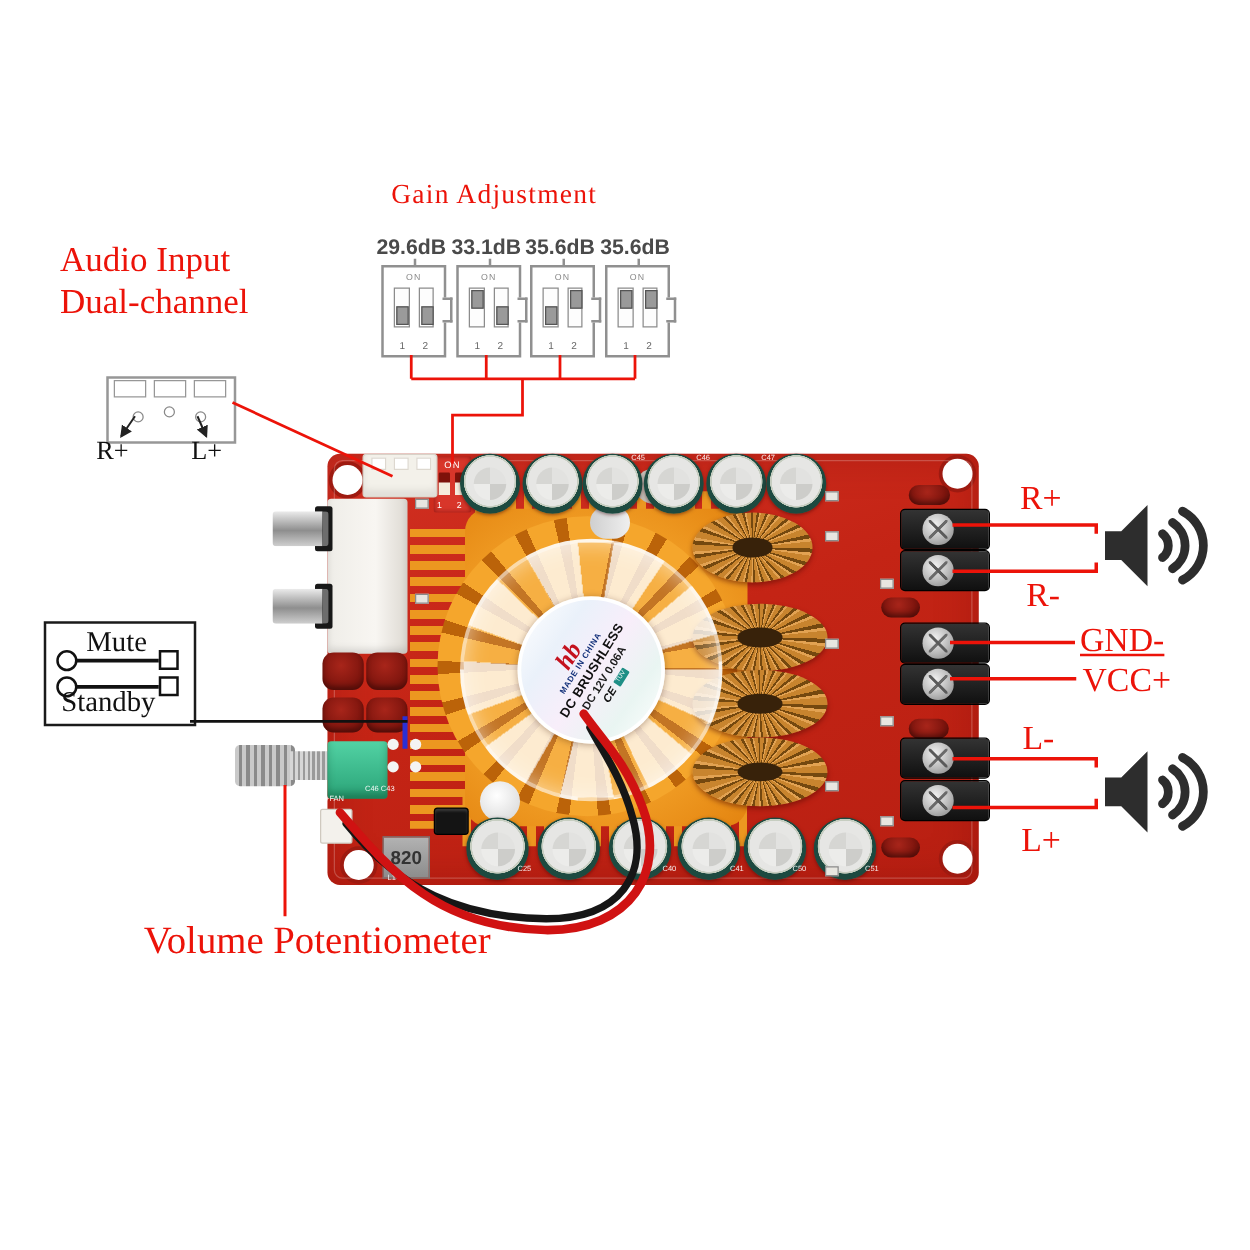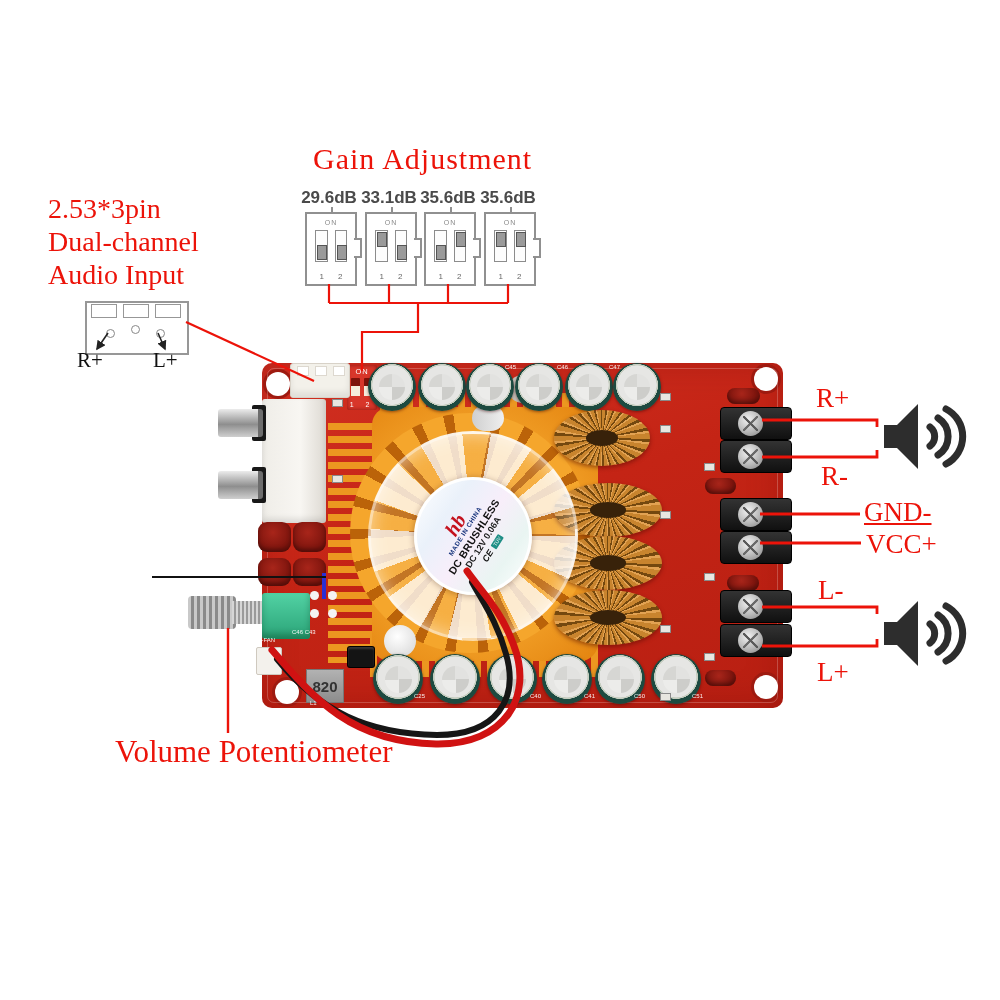--- a/index.html
+++ b/index.html
@@ -5,21 +5,21 @@
   html,body{margin:0;padding:0;background:#fff;}
   #canvas{position:relative;width:1000px;height:1000px;background:#fff;overflow:hidden;
           font-family:"Liberation Serif","DejaVu Serif",serif;}
   .abs{position:absolute;}
   svg.overlay{position:absolute;left:0;top:0;width:1000px;height:1000px;pointer-events:none;}
   #wires-svg{z-index:6;}
   #annot-svg{z-index:10;}
 
   
   .red-label{position:absolute;color:#ec1309;z-index:11;white-space:nowrap;}
-  #gain-title{left:313px;top:142px;font-size:30px;letter-spacing:1px;}
+  #gain-title{left:313px;top:142px;font-size:22px;letter-spacing:1px;}
   #audio-input-text{left:48px;top:192px;font-size:28px;line-height:33px;color:#ec1309;z-index:11;}
   #volume-label{left:115px;top:734px;font-size:31px;}
   .out-label{font-size:27px;}
   #out0{left:816px;top:383px;} #out1{left:821px;top:461px;}
   #out2{left:864px;top:497px;text-decoration:underline;} #out3{left:866px;top:529px;}
   #out4{left:818px;top:575px;} #out5{left:817px;top:657px;}
 
   
   .dip-diagram{position:absolute;top:188px;width:48px;z-index:4;}
   .db-label{position:absolute;left:-5px;top:0;width:58px;text-align:center;
@@ -341,35 +341,44 @@
           </div>
         </div>
       <div class="dip-nums">
           <span>1</span>
           <span>2</span>
         </div>
     </div>
   </div>
 
   <div id="audio-input-text" class="abs">
-    <div>2.53*3pin</div>
+    <div>Audio Input</div>
     <div>Dual-channel</div>
-    <div>Audio Input</div>
   </div>
   <div id="conn-diagram" class="abs">
     <div class="conn-slot" style="left:4px;"></div>
     <div class="conn-slot" style="left:36px;"></div>
     <div class="conn-slot" style="left:68px;"></div>
     <div class="conn-hole" style="left:19px;top:26px;"></div>
     <div class="conn-hole" style="left:44px;top:22px;"></div>
     <div class="conn-hole" style="left:69px;top:26px;"></div>
   </div>
   <div id="pin-r" class="pin-label">R+</div>
   <div id="pin-l" class="pin-label">L+</div>
 
+  <div id="control-box" class="abs">
+    <div class="sw-circle" style="left:8px;top:21px;"></div>
+    <div class="sw-line" style="left:23px;top:28px;width:68px;"></div>
+    <div class="sw-square" style="left:90px;top:21px;"></div>
+    <div class="sw-text" style="left:32px;top:2px;">Mute</div>
+    <div class="sw-circle" style="left:8px;top:42px;"></div>
+    <div class="sw-line" style="left:23px;top:49px;width:68px;"></div>
+    <div class="sw-square" style="left:90px;top:42px;"></div>
+    <div class="sw-text" style="left:12px;top:50px;">Standby</div>
+  </div>
 
   <div id="volume-label" class="red-label">Volume Potentiometer</div>
 
   <div id="out0" class="red-label out-label">R+</div>
   <div id="out1" class="red-label out-label">R-</div>
   <div id="out2" class="red-label out-label">GND-</div>
   <div id="out3" class="red-label out-label">VCC+</div>
   <div id="out4" class="red-label out-label">L-</div>
   <div id="out5" class="red-label out-label">L+</div>
 

